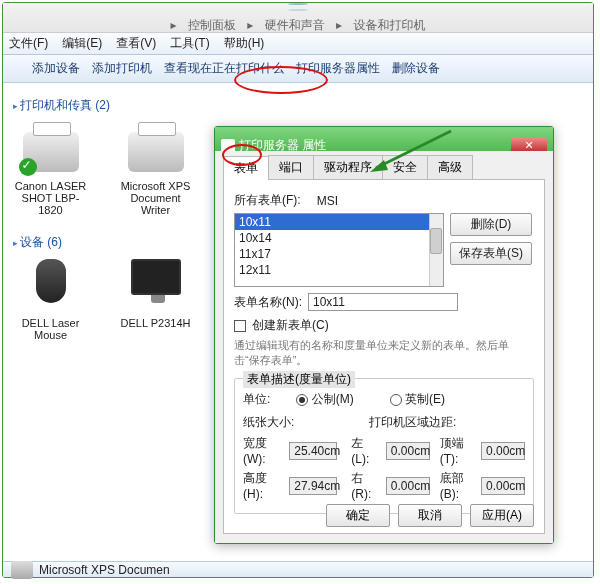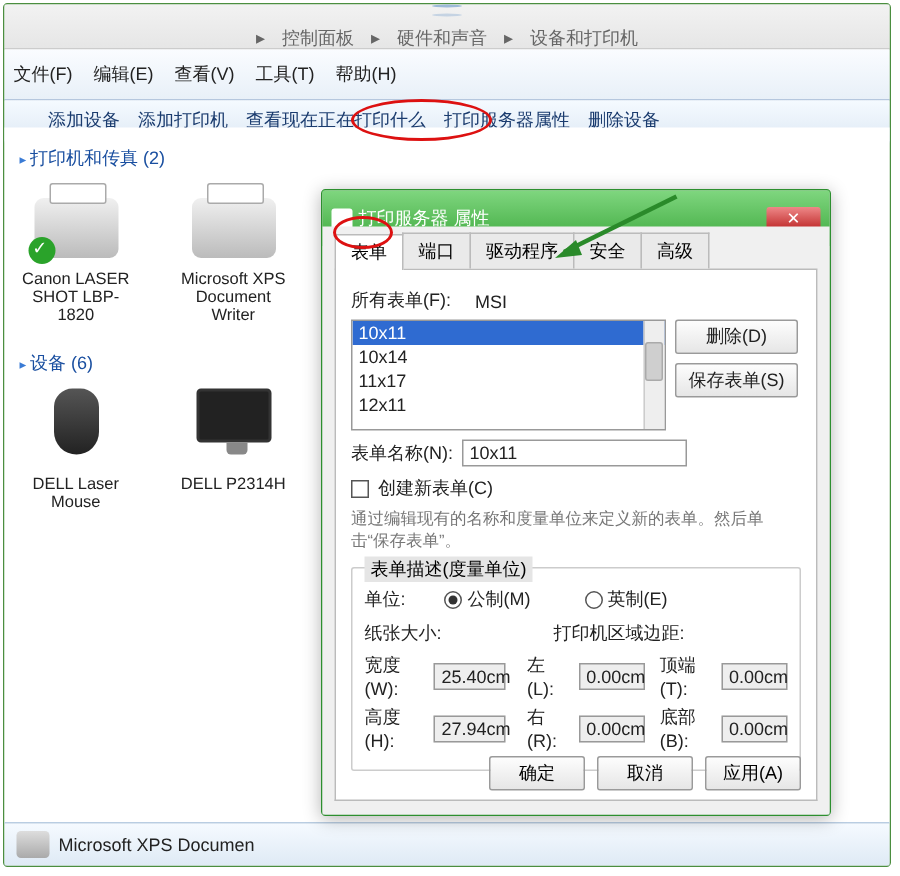--- a/index.html
+++ b/index.html
@@ -2,37 +2,37 @@
 <html><head>
 <meta charset="utf-8">
 <style>
 * { margin: 0; padding: 0; box-sizing: border-box; font-family: "Microsoft YaHei", SimSun, sans-serif; }
 body { width: 600px; height: 584px; background: #fff; overflow: hidden; position: relative; font-size: 12px; }
 .window { position: absolute; top: 2px; left: 2px; right: 6px; bottom: 6px; border: 1px solid #4b8e3f; border-radius: 3px; background: #fff; }
 .addrbar { height: 30px; background: linear-gradient(#f2f2f2,#e6e6e6); border-bottom: 1px solid #ccc; display: flex; align-items: center; padding: 0 4px; gap: 4px; flex-direction: column; }
 .navbtn { width: 20px; height: 20px; border-radius: 50%; background: #dbe8f7; border: 1px solid #9db9d8; }
 .addrtext { flex: 1; padding: 2px 6px; color: #333; }
 .addrtext span { color: #666; margin: 0 4px; }
-.menubar { height: 34px; background: linear-gradient(#fafcff,#e8f0f8); border-bottom: 1px solid #b5c7de; display: flex; align-items: center; padding: 0 6px; gap: 14px; color: #222; }
+.menubar { height: 22px; background: linear-gradient(#fafcff,#e8f0f8); border-bottom: 1px solid #b5c7de; display: flex; align-items: center; padding: 0 6px; gap: 14px; color: #222; }
 .toolbar { height: 28px; background: linear-gradient(#f5faff,#dfeaf5); border-bottom: 1px solid #b9cde2; display: flex; align-items: center; gap: 0; padding: 0 23px; color: #1a3b6e; }
 .toolbar .tb { padding: 2px 6px; }
 .content { position: absolute; top: 82px; left: 0; right: 0; bottom: 28px; background: #fff; padding: 8px 10px; overflow: hidden; }
 .section-h { color: #1a4fa0; font-size: 12px; margin: 4px 0 8px 0; }
 .section-h::before { content: "▸ "; color: #3a7bd5; font-size: 9px; }
 .devgrid { display: flex; gap: 30px; flex-wrap: wrap; }
 .dev { width: 75px; text-align: center; font-size: 11px; color: #222; }
 .devicon { width: 64px; height: 54px; margin: 0 auto 4px; position: relative; }
 .printer-big { width: 56px; height: 40px; background: linear-gradient(#f0f0f0,#bbb); border-radius: 6px; position: absolute; bottom: 4px; left: 4px; }
 .printer-big::after { content:""; position:absolute; top:-10px; left:10px; width:36px; height:12px; background:#fff; border:1px solid #aaa; border-radius:2px; }
 .check { position:absolute; bottom:0; left:0; width:18px; height:18px; background:#2aa32a; border-radius:50%; }
 .check::after { content:"✓"; color:#fff; font-size:12px; position:absolute; top:0; left:3px; }
 .monitor { width:50px; height:36px; background:#222; border:2px solid #333; border-radius:3px; margin:0 auto; position:relative; }
 .monitor::after { content:""; position:absolute; bottom:-10px; left:18px; width:14px; height:8px; background:#888; border-radius:0 0 3px 3px; }
 .mouse { width:30px; height:44px; background:linear-gradient(#555,#222); border-radius:18px 18px 22px 22px; margin:0 auto; }
-.statusbar { position:absolute; bottom:0; left:0; right:0; height:29px; background:linear-gradient(#f5faff,#dfeaf5); border-top:1px solid #b9cde2; display:flex; align-items:center; padding:0 8px; gap:6px; color:#222; }
+.statusbar { position:absolute; bottom:0; left:0; right:0; height:16px; background:linear-gradient(#f5faff,#dfeaf5); border-top:1px solid #b9cde2; display:flex; align-items:center; padding:0 8px; gap:6px; color:#222; }
 .statusbar .sicon { width:22px; height:18px; background:linear-gradient(#ddd,#aaa); border-radius:3px; }
 
 .dialog { position:absolute; top:126px; left:214px; width:340px; height:418px; border:1px solid #2d8f2f; border-radius:3px; background:#f0f0f0; box-shadow:0 2px 12px rgba(0,0,0,.3); }
 .dlg-title { height:37px; background:linear-gradient(#7fd67f,#3ca83c); display:flex; align-items:center; padding:0 6px; color:#fff; font-size:12px; gap:4px; }
 .dlg-title .ico { width:14px; height:14px; background:#fff; border-radius:2px; display:inline-block; }
 .dlg-title .spacer { flex:1; }
 .dlg-close { width:36px; height:16px; background:linear-gradient(#e88,#b22); border-radius:2px; display:flex; align-items:center; justify-content:center; color:#fff; font-size:11px; }
 .dlg-body { position:absolute; top:24px; left:0; right:0; bottom:0; background:#f0f0f0; padding:4px 8px 8px; }
 .tabs { display:flex; gap:0; border-bottom:1px solid #bbb; }
 .tab { padding:3px 10px; background:#eaeaea; border:1px solid #bbb; border-bottom:none; margin-right:-1px; font-size:12px; }

